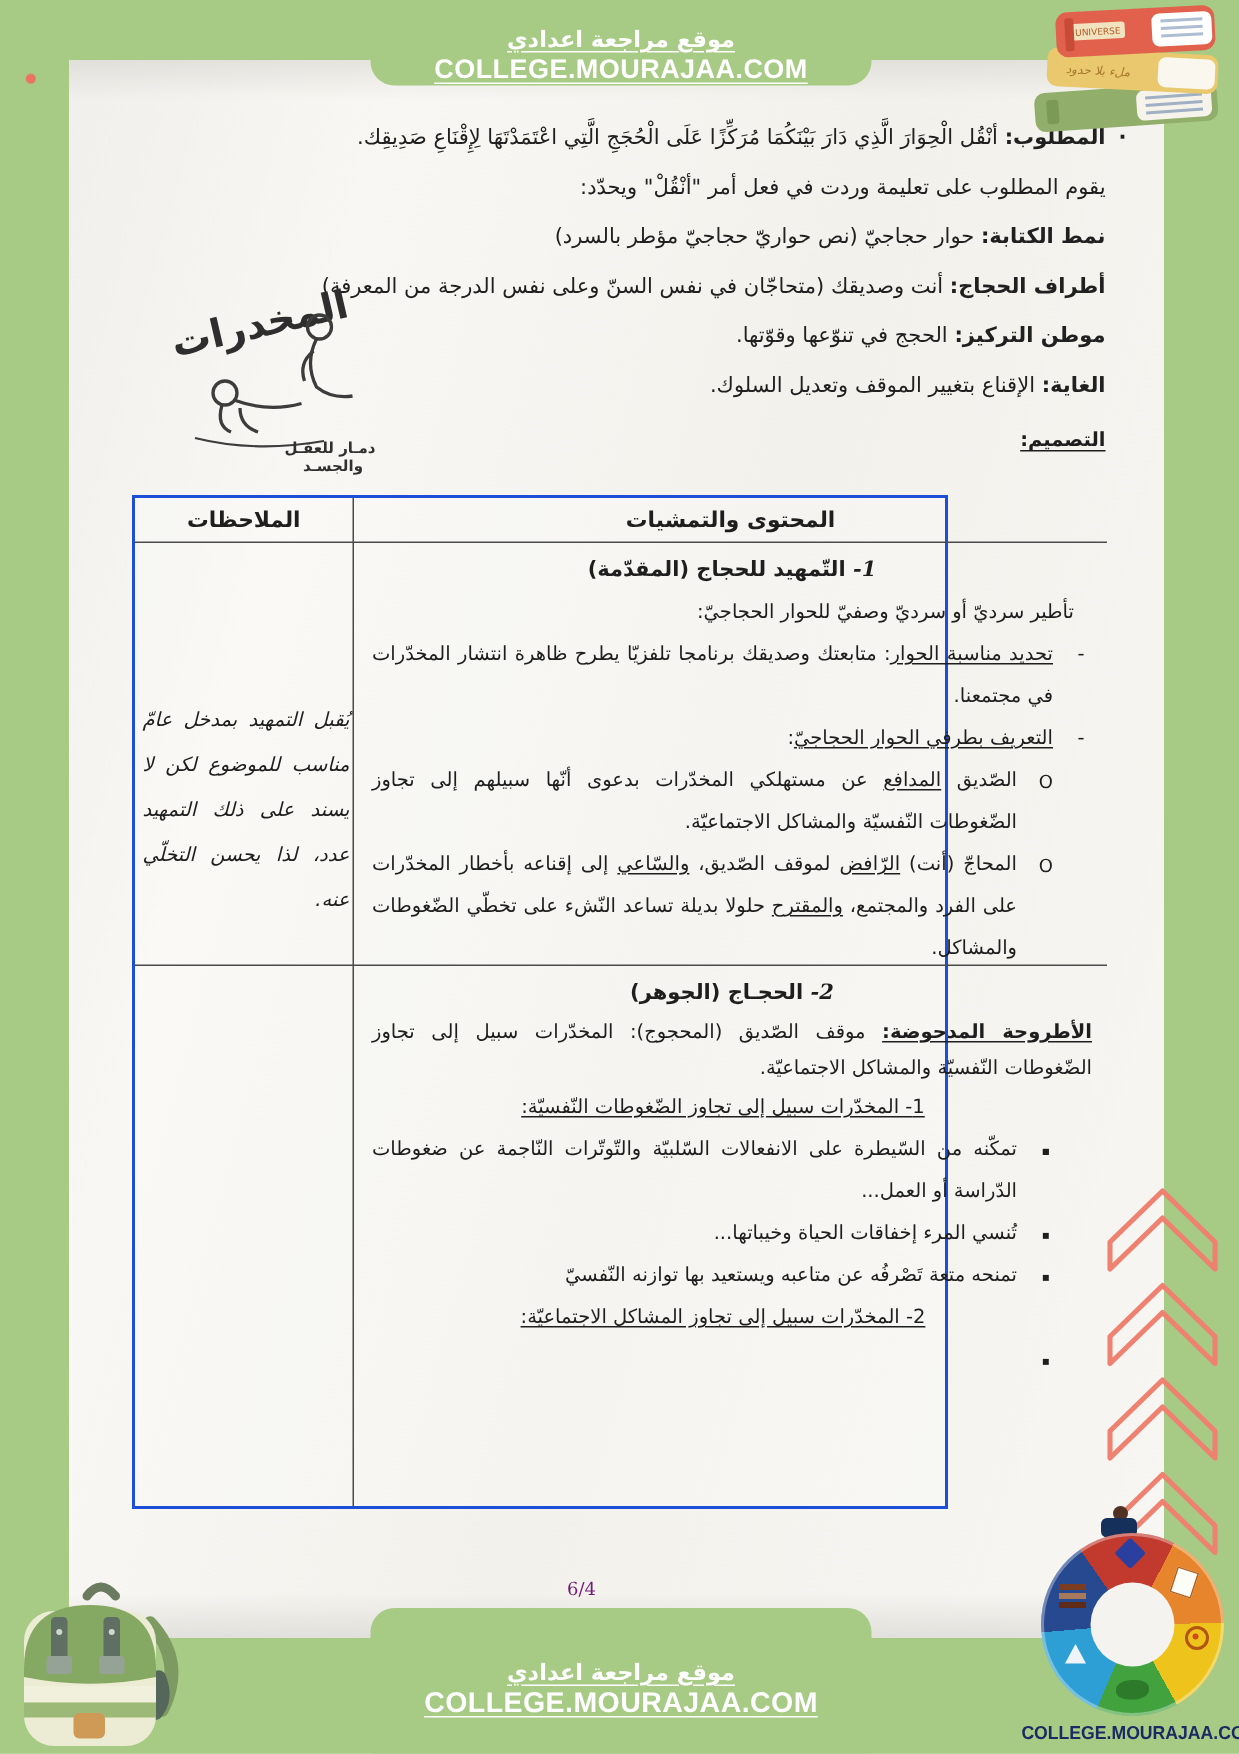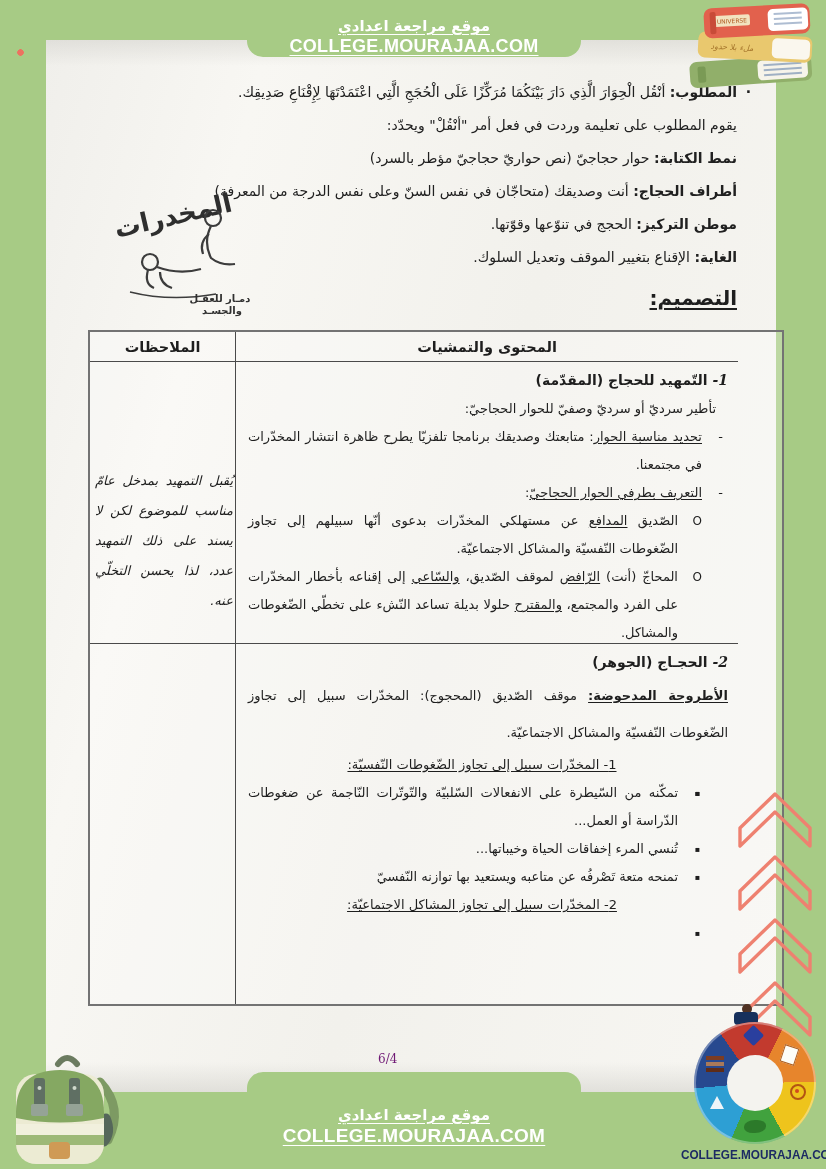--- a/index.html
+++ b/index.html
@@ -28,45 +28,45 @@
   .bot-bar{position:absolute;left:0;top:1112px;width:826px;height:57px;background:#a7cb85;z-index:4;}
   .bot-tab{position:absolute;left:247px;top:1072px;width:334px;height:97px;background:#a7cb85;
            border-radius:16px 16px 0 0;z-index:5;text-align:center;padding-top:17px;box-sizing:border-box;}
   .bot-tab .site-en{font-size:19px;}
   
   .intro{position:absolute;right:89px;top:76px;width:655px;z-index:3;direction:rtl;
          text-align:right;font-size:14px;color:#202020;}
   .intro-line{position:relative;line-height:33px;white-space:nowrap;}
   .intro-line .lbl{font-weight:bold;}
   .intro-line .blt{position:absolute;right:-14px;top:0;font-weight:bold;}
-  .design{position:absolute;right:89px;top:286px;z-index:3;font-size:20px;font-weight:bold;
+  .design{position:absolute;right:89px;top:286px;z-index:3;font-size:13px;font-weight:bold;
           direction:rtl;text-decoration:underline;text-underline-offset:3px;}
   
   .drugs{position:absolute;left:110px;top:188px;width:142px;height:130px;z-index:3;}
   
-  .dtable{position:absolute;left:88px;top:330px;width:696px;z-index:3;border:2px solid #737373;
+  .dtable{position:absolute;left:88px;top:330px;width:544px;z-index:3;border:2px solid #1d4ed8;
           display:grid;grid-template-columns:146px 502px;grid-template-rows:30px 282px 360px;
           box-sizing:border-box;background:rgba(255,255,255,.25);}
   .cell{direction:rtl;overflow:hidden;box-sizing:border-box;font-size:13px;}
   .col-notes{border-right:1.2px solid #4a4a4a;}
   .row-hdr{border-bottom:1.2px solid #4a4a4a;display:flex;align-items:center;justify-content:center;
            font-weight:bold;font-size:14.5px;}
   .row-mid{border-bottom:1.2px solid #4a4a4a;}
   .content-cell{padding:3px 10px 0 12px;}
   .notes-cell{padding:104px 2px 0 5px;line-height:30px;text-align:justify;font-size:13px;font-style:italic;}
-  .row-title{text-align:right;font-weight:bold;font-size:14px;line-height:30px;}
+  .row-title{text-align:center;font-weight:bold;font-size:14px;line-height:30px;}
   .row-title .num{font-style:italic;font-family:"DejaVu Serif",serif;}
   .t-line{line-height:28px;text-align:right;padding-right:12px;}
   .t-item{position:relative;padding-right:26px;line-height:28px;text-align:justify;}
   .t-item .mk{position:absolute;right:5px;top:0;}
   .t-item.oitem{padding-right:50px;}
   .t-item.oitem .mk{right:26px;font-size:12px;}
   .t-item.sqitem{padding-right:50px;}
   .t-item.sqitem .mk{right:28px;font-size:8px;top:1px;}
-  .para{line-height:37px;text-align:justify;}
+  .para{line-height:24px;text-align:justify;}
   .sub{line-height:28px;text-align:center;padding-right:12px;}
   .u{text-decoration:underline;text-underline-offset:2px;}
   .b{font-weight:bold;}
   .pagenum{position:absolute;left:378px;top:1052px;z-index:3;font-size:12px;color:#701a75;
            font-family:"DejaVu Serif",serif;}
   
   .chevrons{position:absolute;left:734px;top:786px;z-index:6;}
   
   .books{position:absolute;left:684px;top:0;z-index:6;}
   

